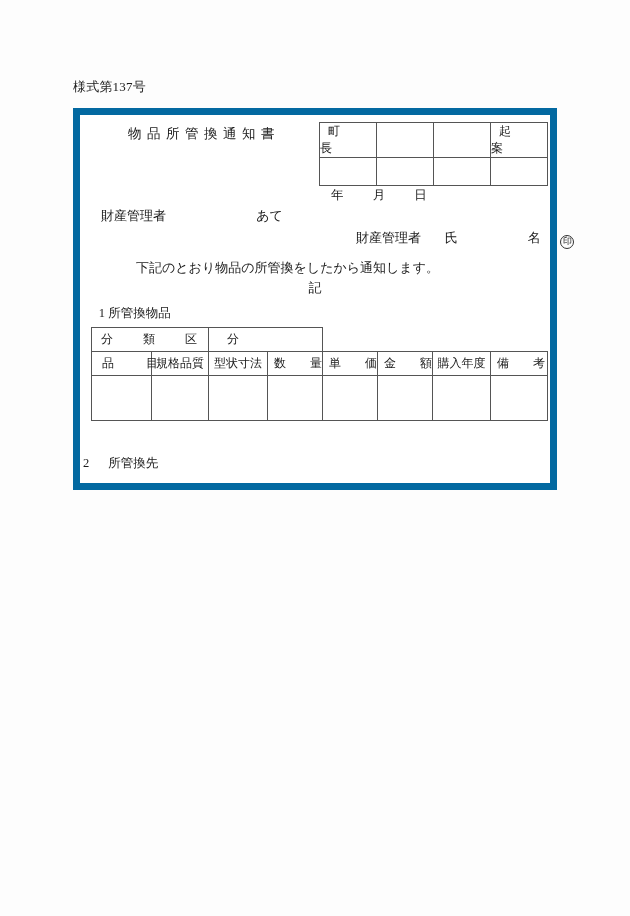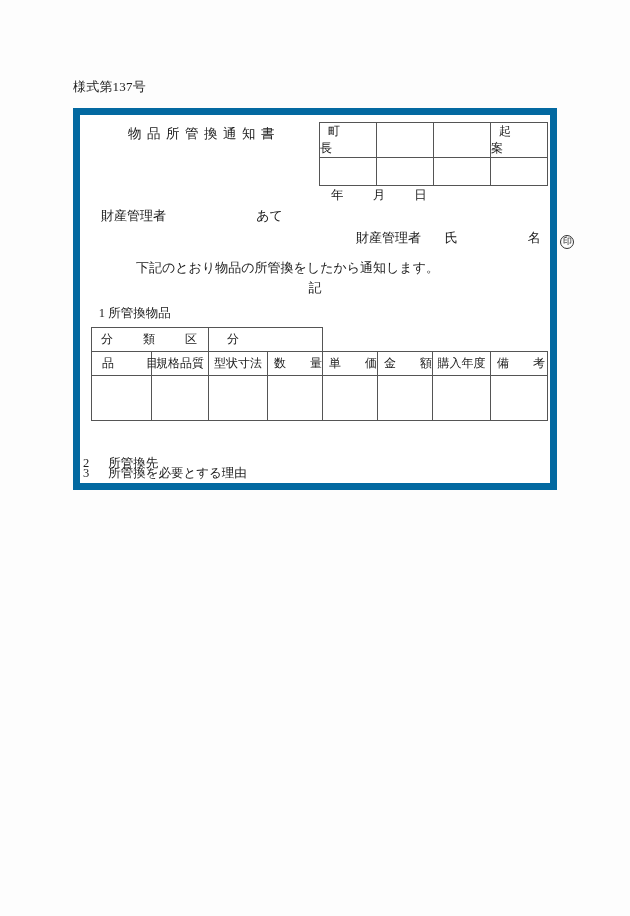--- a/index.html
+++ b/index.html
@@ -271,18 +271,14 @@
         <td></td>
       </tr>
     </tbody>
   </table>
 
   <div class="item item-2">
     <span class="num">2</span>
     <span>所管換先</span>
   </div>
 
-  <div class="item item-3">
-    <span class="num">3</span>
-    <span>所管換を必要とする理由</span>
-  </div>
 
 </div>
 
 </body></html>

